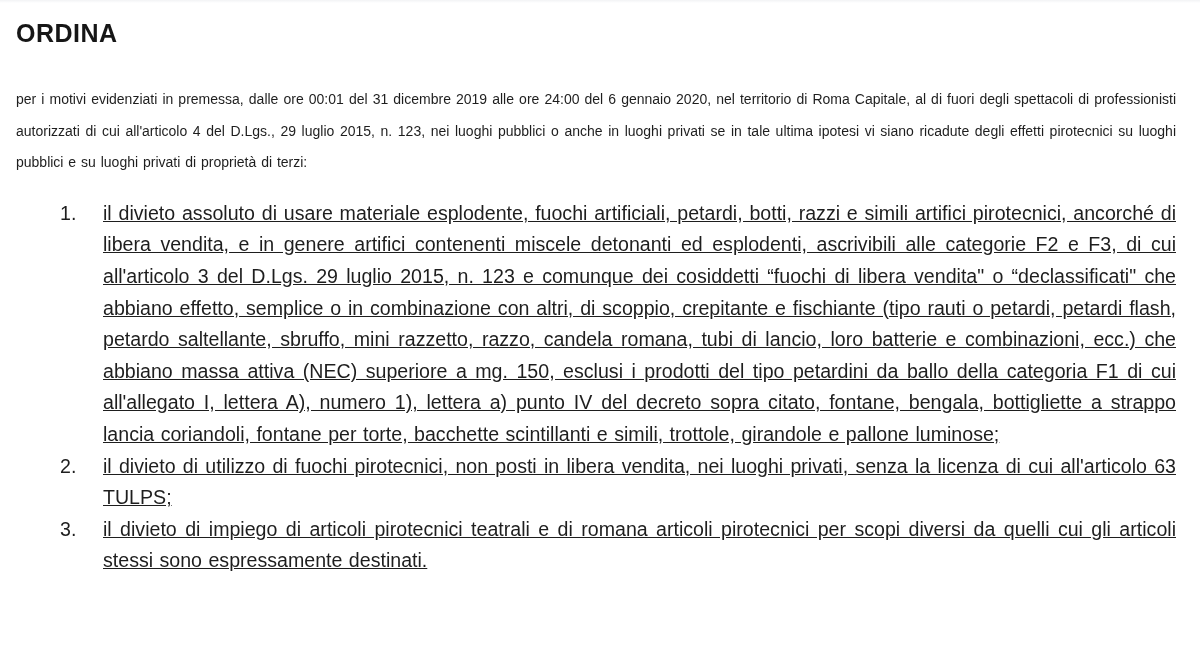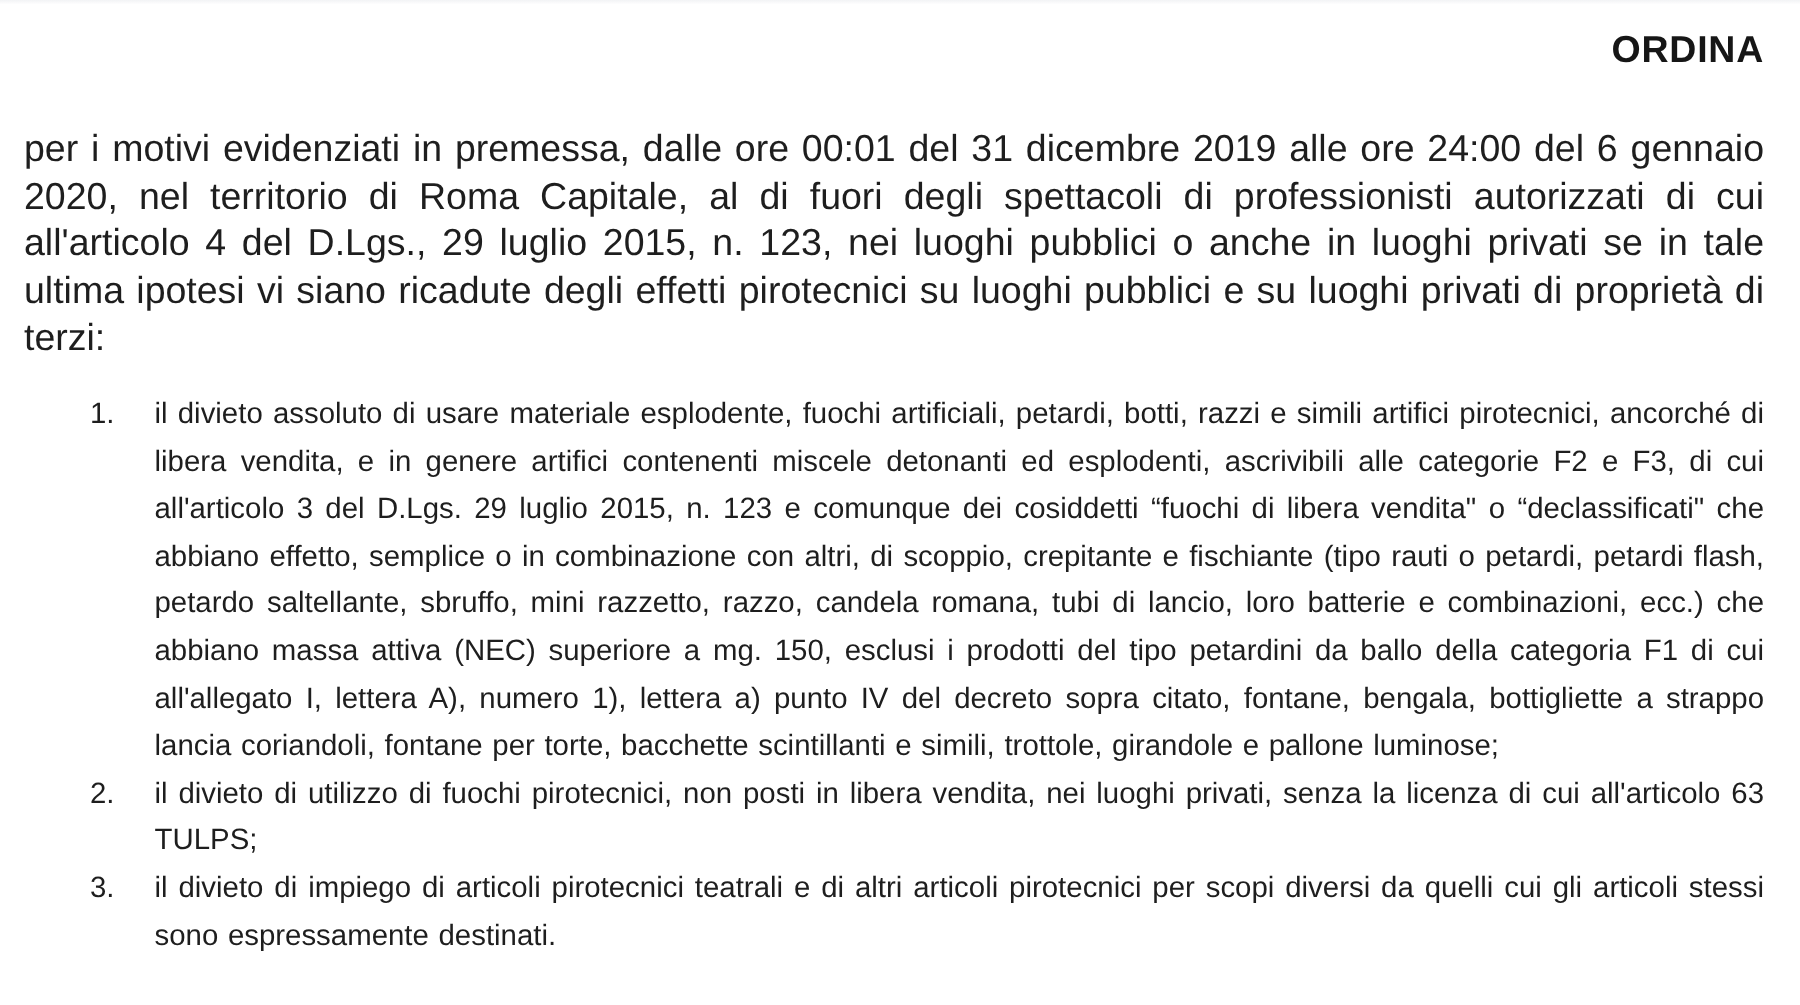--- a/index.html
+++ b/index.html
@@ -21,30 +21,30 @@
     top: 0; left: 0; right: 0;
     height: 3px;
     background: linear-gradient(to bottom, #f2f3f5, #ffffff);
   }
   .page {
     padding: 17px 24px 0 16px;
     box-sizing: border-box;
   }
   .title {
     margin: 2px 0 0 0;
-    text-align: right;
+    text-align: left;
     font-size: 25px;
     line-height: 29px;
     font-weight: bold;
     letter-spacing: 0.5px;
     color: #161616;
   }
   .intro {
     margin: 36px 0 0 0;
-    font-size: 25px;
+    font-size: 14px;
     line-height: 31.6px;
     text-align: justify;
     word-spacing: 1px;
   }
   .list {
     margin-top: 19px;
   }
   .item {
     display: flex;
     font-size: 19.6px;
@@ -52,20 +52,21 @@
   }
   .item .num {
     flex: none;
     width: 43px;
     margin-left: 44px;
   }
   .item .text {
     flex: 1;
     text-align: justify;
     word-spacing: 1px;
+    text-decoration: underline;
   }
 </style>
 </head>
 <body>
 
 <div class="scan-edge"></div>
 
 <div class="page">
 
   <h1 class="title">ORDINA</h1>
@@ -79,17 +80,17 @@
       <div class="text">il divieto assoluto di usare materiale esplodente, fuochi artificiali, petardi, botti, razzi e simili artifici pirotecnici, ancorché di libera vendita, e in genere artifici contenenti miscele detonanti ed esplodenti, ascrivibili alle categorie F2 e F3, di cui all'articolo 3 del D.Lgs. 29 luglio 2015, n. 123 e comunque dei cosiddetti “fuochi di libera vendita" o “declassificati" che abbiano effetto, semplice o in combinazione con altri, di scoppio, crepitante e fischiante (tipo rauti o petardi, petardi flash, petardo saltellante, sbruffo, mini razzetto, razzo, candela romana, tubi di lancio, loro batterie e combinazioni, ecc.) che abbiano massa attiva (NEC) superiore a mg. 150, esclusi i prodotti del tipo petardini da ballo della categoria F1 di cui all'allegato I, lettera A), numero 1), lettera a) punto IV del decreto sopra citato, fontane, bengala, bottigliette a strappo lancia coriandoli, fontane per torte, bacchette scintillanti e simili, trottole, girandole e pallone luminose;</div>
     </div>
 
     <div class="item">
       <div class="num">2.</div>
       <div class="text">il divieto di utilizzo di fuochi pirotecnici, non posti in libera vendita, nei luoghi privati, senza la licenza di cui all'articolo 63 TULPS;</div>
     </div>
 
     <div class="item">
       <div class="num">3.</div>
-      <div class="text">il divieto di impiego di articoli pirotecnici teatrali e di altri articoli pirotecnici per scopi diversi da quelli cui gli articoli stessi sono espressamente destinati.</div>
+      <div class="text">il divieto di impiego di articoli pirotecnici teatrali e di romana articoli pirotecnici per scopi diversi da quelli cui gli articoli stessi sono espressamente destinati.</div>
     </div>
 
   </div>
 </div>
 
 </body></html>

